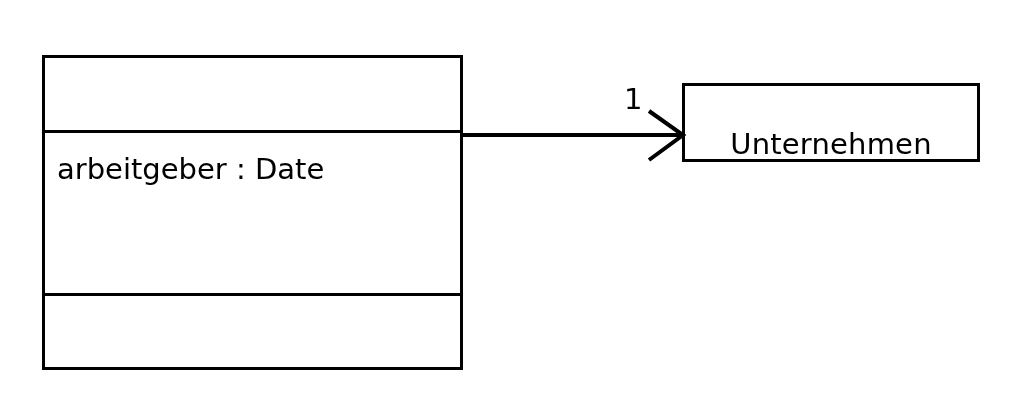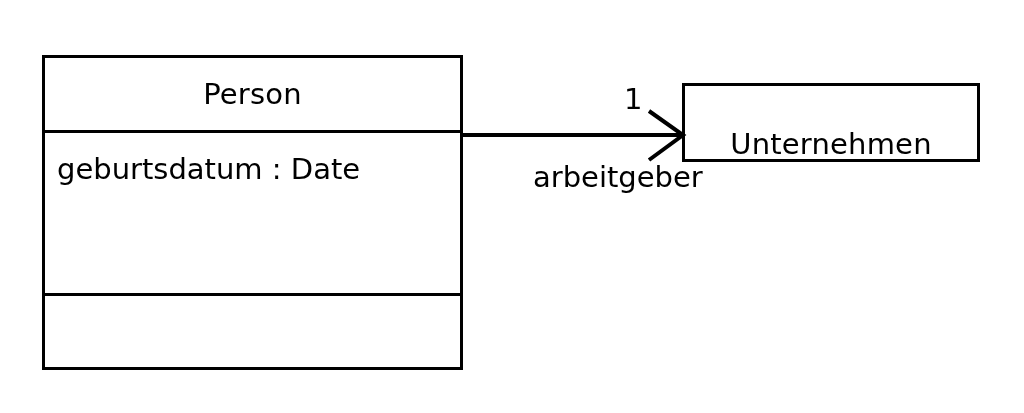--- a/index.html
+++ b/index.html
@@ -121,40 +121,36 @@
     top: 163px;
   }
 </style>
 </head>
 <body>
 
 <div id="canvas">
 
   <div class="class-box" id="person-class">
 
-    <div class="compartment" id="person-name-compartment">
-      <span class="class-name">Person</span>
-    </div>
 
     <div class="compartment compartment-divider" id="person-attributes-compartment">
-      <div class="attribute-line">geburtsdatum : Date</div>
+      <div class="attribute-line">arbeitgeber : Date</div>
     </div>
 
     <div class="compartment compartment-divider" id="person-operations-compartment"></div>
 
   </div>
 
   <div class="class-box" id="unternehmen-class">
     <div class="compartment" id="unternehmen-name-compartment">
       <span class="class-name">Unternehmen</span>
     </div>
   </div>
 
   <svg id="association-layer" viewBox="0 0 1024 413">
     <line x1="463" y1="135" x2="682" y2="135" stroke="#000000" stroke-width="4"></line>
     <polyline points="649,111 683,135 649,160" fill="none" stroke="#000000" stroke-width="4" stroke-linecap="butt" stroke-linejoin="miter"></polyline>
   </svg>
 
   <span class="assoc-label" id="association-multiplicity-target">1</span>
 
-  <span class="assoc-label" id="association-role-label">arbeitgeber</span>
 
 </div>
 
 </body></html>

